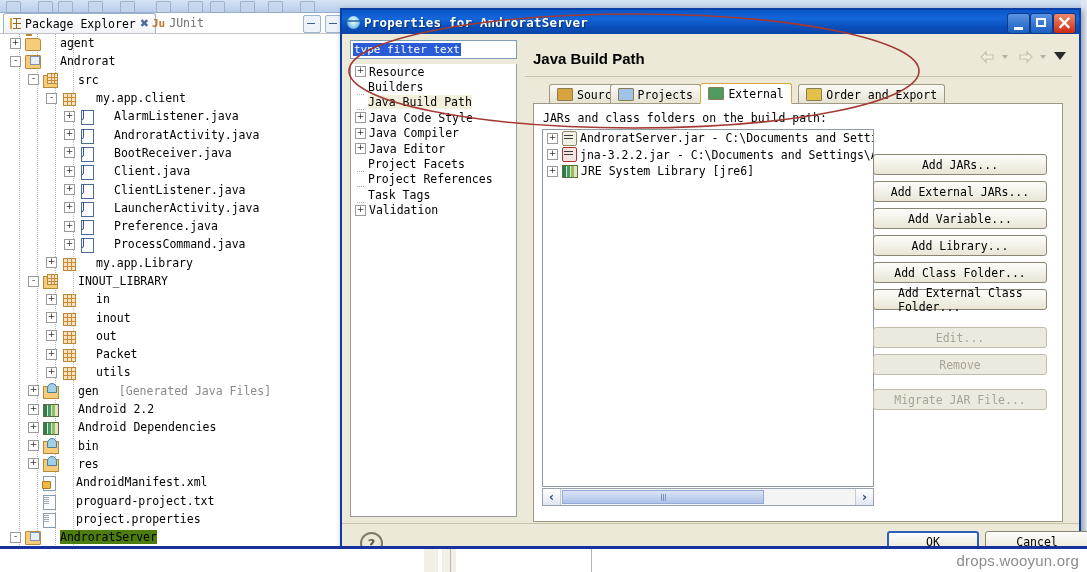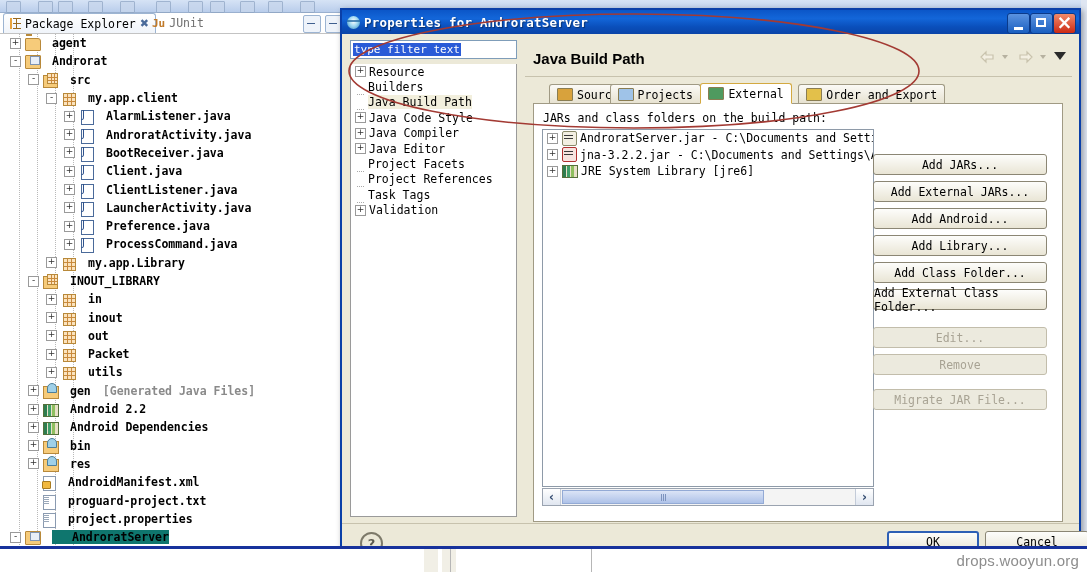--- a/index.html
+++ b/index.html
@@ -80,23 +80,23 @@
     overflow:hidden;
   }
   .trow{position:relative;height:18.3px;white-space:nowrap;display:flex;align-items:center;}
   .twist{
     width:9px;height:9px;border:1px solid #9a9a9a;background:#fff;
     font-size:9px;line-height:7px;text-align:center;color:#333;
     font-family:"DejaVu Sans",sans-serif;flex:0 0 auto;
     margin-right:4px;
   }
   .twist-spacer{width:13px;flex:0 0 auto;}
-  .tlabel{margin-left:12px;font-weight:bold;}
+  .tlabel{margin-left:20px;}
   .tlabel.dim{color:#8a8a8a;}
-  .tsel{background:#0f766e;padding-left:20px;}
+  .tsel{background:#4d7c0f;}
   
   .ti{width:15px;height:14px;flex:0 0 auto;position:relative;}
   .ti-folder{
     background:#f6cb7a;border:1px solid #b8893a;border-radius:1px 3px 1px 1px;
     width:14px;height:11px;margin-top:2px;
   }
   .ti-folder:after{content:"";position:absolute;left:1px;top:-2px;width:6px;height:2px;background:#b8893a;}
   .ti-prj{
     width:14px;height:12px;margin-top:1px;
     background:#f6cb7a;border:1px solid #b8893a;border-radius:1px;
@@ -737,29 +737,29 @@
           <div class="sbtn right">›</div>
         </div>
       </div>
     <div class="sidebtn" style="top: 116px;">
           <span>Add JARs...</span>
         </div>
         <div class="sidebtn" style="top: 143px;">
           <span>Add External JARs...</span>
         </div>
         <div class="sidebtn" style="top: 170px;">
-          <span>Add Android...</span>
+          <span>Add Variable...</span>
         </div>
         <div class="sidebtn" style="top: 197px;">
           <span>Add Library...</span>
         </div>
         <div class="sidebtn" style="top: 224px; align-items: center;">
           <span>Add Class Folder...</span>
         </div>
-        <div class="sidebtn" style="top: 251px;">
+        <div class="sidebtn" style="top: 251px; padding-left: 24px;">
           <span>Add External Class Folder...</span>
         </div>
         <div class="sidebtn disabled" style="top: 289px;">
           <span>Edit...</span>
         </div>
         <div class="sidebtn disabled" style="top: 316px;">
           <span>Remove</span>
         </div>
         <div class="sidebtn disabled" style="top: 351px; align-items: center;">
           <span>Migrate JAR File...</span>

